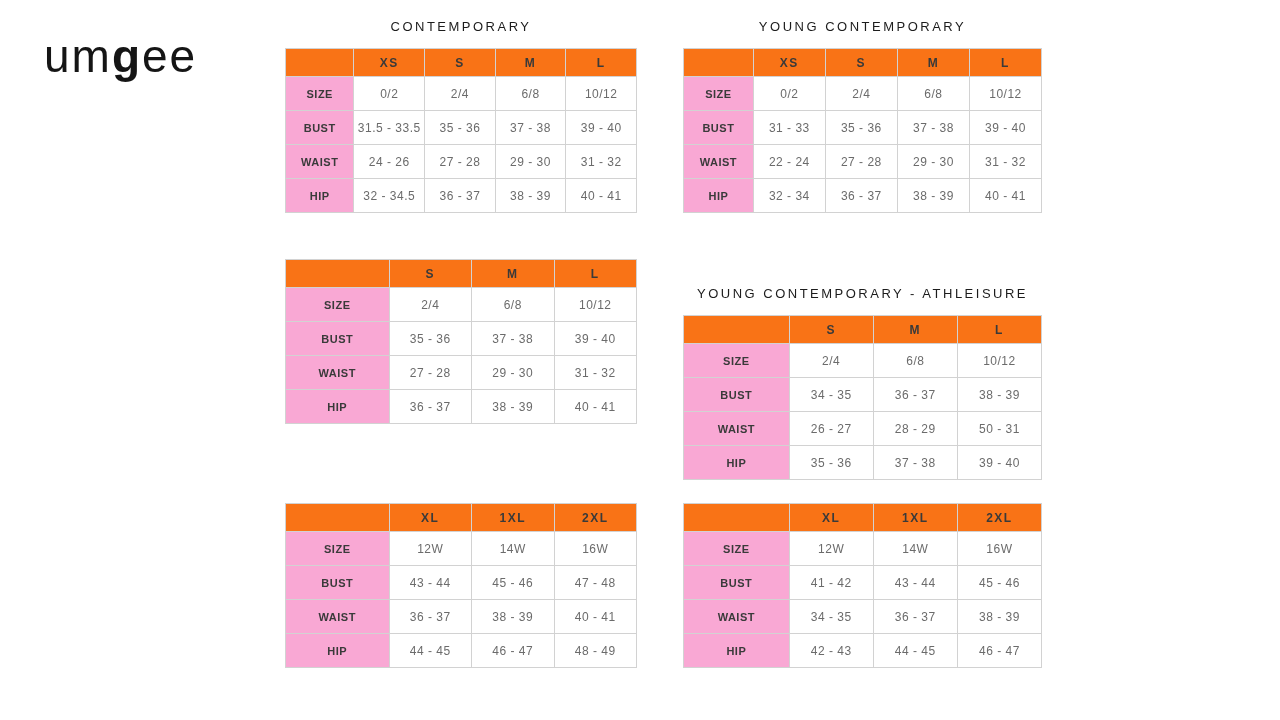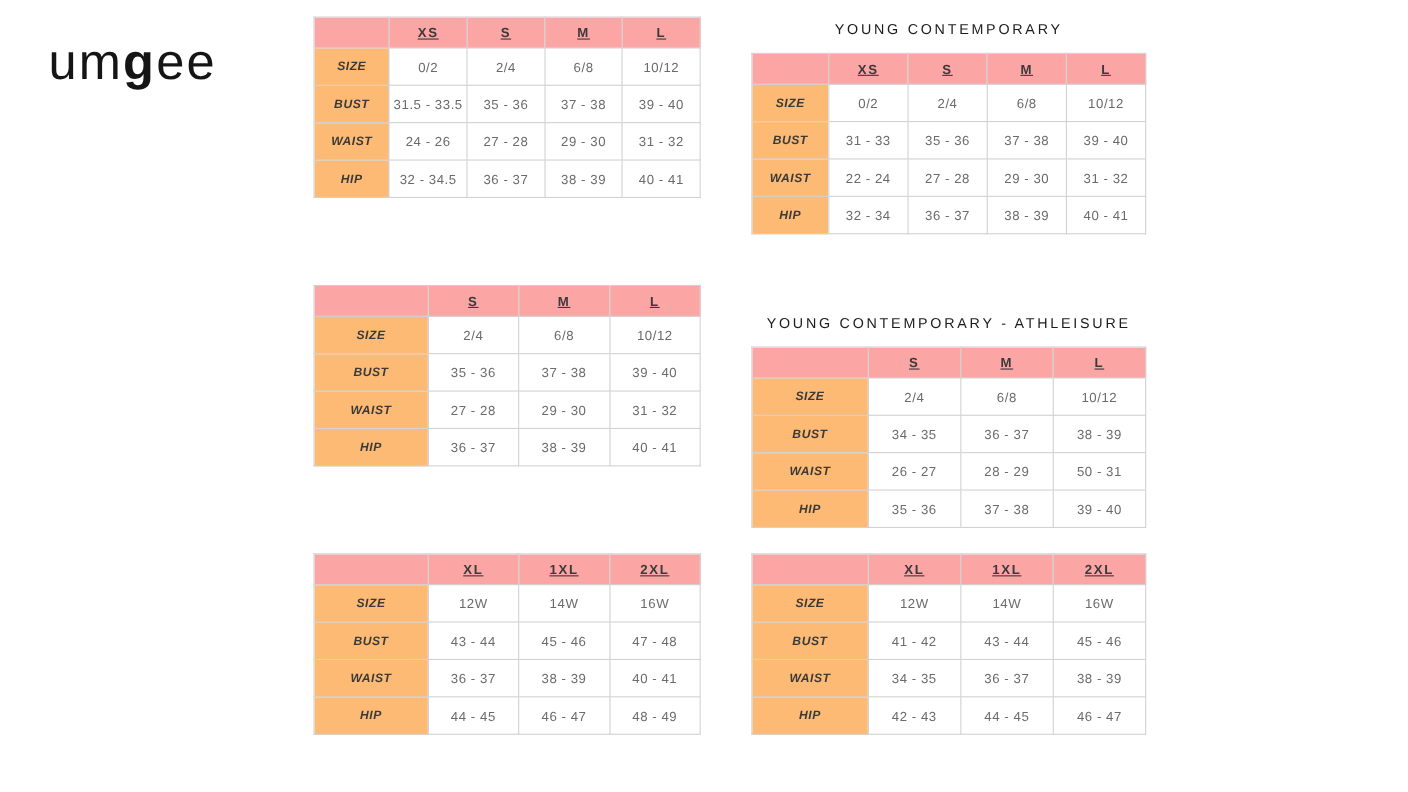--- a/index.html
+++ b/index.html
@@ -47,49 +47,48 @@
     border-collapse: collapse;
     table-layout: fixed;
   }
   .size-table th, .size-table td {
     border: 1px solid #d2d2d2;
     text-align: center;
     vertical-align: middle;
   }
   .size-table thead tr { height: 28px; }
   .size-table thead th {
-    background: #fca5a5;
+    background: #f97316;
     font-size: 12px;
     font-weight: 700;
     letter-spacing: 1.5px;
     color: #3a3a3a;
-    text-decoration: underline;
   }
   .size-table tbody tr { height: 34px; }
   .size-table tbody th {
-    background: #fdba74;
+    background: #f9a8d4;
     font-size: 11px;
     font-weight: 700;
     letter-spacing: 0.5px;
     color: #3a3a3a;
-    font-style: italic;
   }
   .size-table td {
     font-size: 12px;
     color: #6b6b6b;
     letter-spacing: 0.5px;
     background: #ffffff;
   }
 </style>
 </head>
 <body>
 
 <div class="logo"><span>um</span><span class="g">g</span><span>ee</span></div>
 
 <section class="section s1">
+  <h2 class="section-title">CONTEMPORARY</h2>
   <table class="size-table">
       <colgroup>
         <col style="width: 19.5%;">
         <col>
         <col>
         <col>
         <col>
       </colgroup>
       <thead>
         <tr>

